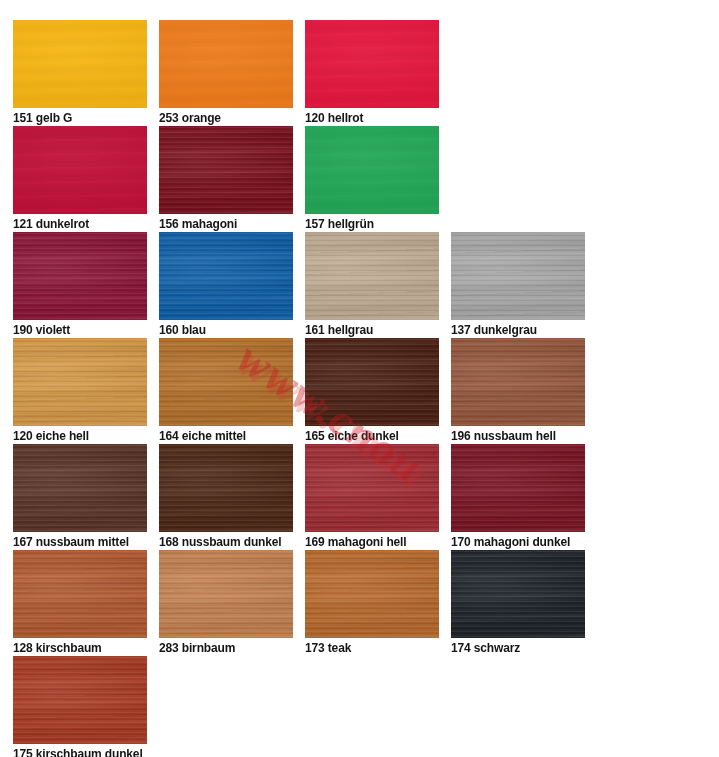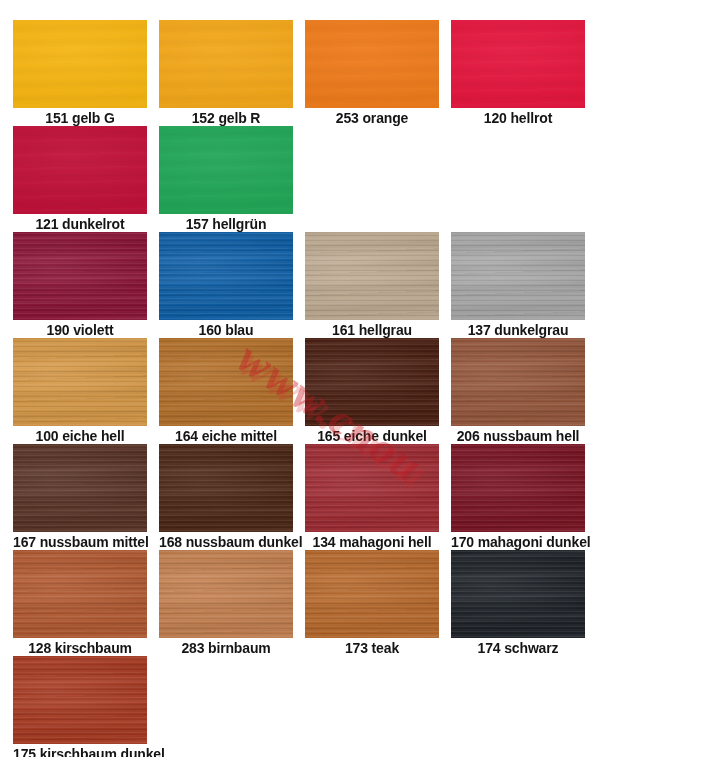--- a/index.html
+++ b/index.html
@@ -103,27 +103,26 @@
         rgba(0,0,0,0.00) 4px,
         rgba(0,0,0,0.022) 9px,
         rgba(0,0,0,0.00) 14px
       ),
       radial-gradient(130% 80% at 45% 35%, rgba(255,255,255,0.05), rgba(0,0,0,0.035) 75%);
     pointer-events: none;
   }
 
   .chip-label {
     margin-top: 4px;
-    font-size: 14px;
+    font-size: 12px;
     font-weight: bold;
     color: #151515;
     letter-spacing: -0.15px;
     white-space: nowrap;
     line-height: 13px;
-    text-align: center;
   }
 
   
   #watermark {
     position: absolute;
     left: 243px;
     top: 286px;
     width: 420px;
     height: 180px;
     pointer-events: none;
@@ -155,38 +154,38 @@
 
 <div id="sheet">
 
   <div id="grid">
       <div class="swatch-row">
         <div class="cell">
           <div class="chip flat" style="background-color: rgb(245, 181, 19);"></div>
           <div class="chip-label">151 gelb G</div>
         </div>
         <div class="cell">
-          <div class="chip flat" style="background-color: rgb(242, 167, 26);"></div>
-          <div class="chip-label">152 gelb R</div>
-        </div>
-        <div class="cell">
           <div class="chip flat" style="background-color: rgb(238, 123, 28);"></div>
           <div class="chip-label">253 orange</div>
         </div>
         <div class="cell">
           <div class="chip flat" style="background-color: rgb(228, 23, 63);"></div>
           <div class="chip-label">120 hellrot</div>
         </div>
       </div>
       <div class="swatch-row">
         <div class="cell">
           <div class="chip flat" style="background-color: rgb(192, 17, 57);"></div>
           <div class="chip-label">121 dunkelrot</div>
         </div>
         <div class="cell">
+          <div class="chip grain" style="background-color: rgb(124, 15, 30);"></div>
+          <div class="chip-label">156 mahagoni</div>
+        </div>
+        <div class="cell">
           <div class="chip flat" style="background-color: rgb(34, 167, 87);"></div>
           <div class="chip-label">157 hellgrün</div>
         </div>
       </div>
       <div class="swatch-row">
         <div class="cell">
           <div class="chip grain" style="background-color: rgb(140, 20, 56);"></div>
           <div class="chip-label">190 violett</div>
         </div>
         <div class="cell">
@@ -198,47 +197,47 @@
           <div class="chip-label">161 hellgrau</div>
         </div>
         <div class="cell">
           <div class="chip grain" style="background-color: rgb(169, 169, 169);"></div>
           <div class="chip-label">137 dunkelgrau</div>
         </div>
       </div>
       <div class="swatch-row">
         <div class="cell">
           <div class="chip grain" style="background-color: rgb(215, 153, 71);"></div>
-          <div class="chip-label">100 eiche hell</div>
+          <div class="chip-label">120 eiche hell</div>
         </div>
         <div class="cell">
           <div class="chip grain" style="background-color: rgb(181, 113, 42);"></div>
           <div class="chip-label">164 eiche mittel</div>
         </div>
         <div class="cell">
           <div class="chip grain" style="background-color: rgb(75, 31, 18);"></div>
           <div class="chip-label">165 eiche dunkel</div>
         </div>
         <div class="cell">
           <div class="chip grain" style="background-color: rgb(150, 87, 60);"></div>
-          <div class="chip-label">206 nussbaum hell</div>
+          <div class="chip-label">196 nussbaum hell</div>
         </div>
       </div>
       <div class="swatch-row">
         <div class="cell">
           <div class="chip grain" style="background-color: rgb(90, 51, 38);"></div>
           <div class="chip-label">167 nussbaum mittel</div>
         </div>
         <div class="cell">
           <div class="chip grain" style="background-color: rgb(77, 39, 21);"></div>
           <div class="chip-label">168 nussbaum dunkel</div>
         </div>
         <div class="cell">
           <div class="chip grain" style="background-color: rgb(160, 43, 51);"></div>
-          <div class="chip-label">134 mahagoni hell</div>
+          <div class="chip-label">169 mahagoni hell</div>
         </div>
         <div class="cell">
           <div class="chip grain" style="background-color: rgb(123, 20, 36);"></div>
           <div class="chip-label">170 mahagoni dunkel</div>
         </div>
       </div>
       <div class="swatch-row">
         <div class="cell">
           <div class="chip grain" style="background-color: rgb(179, 90, 49);"></div>
           <div class="chip-label">128 kirschbaum</div>

